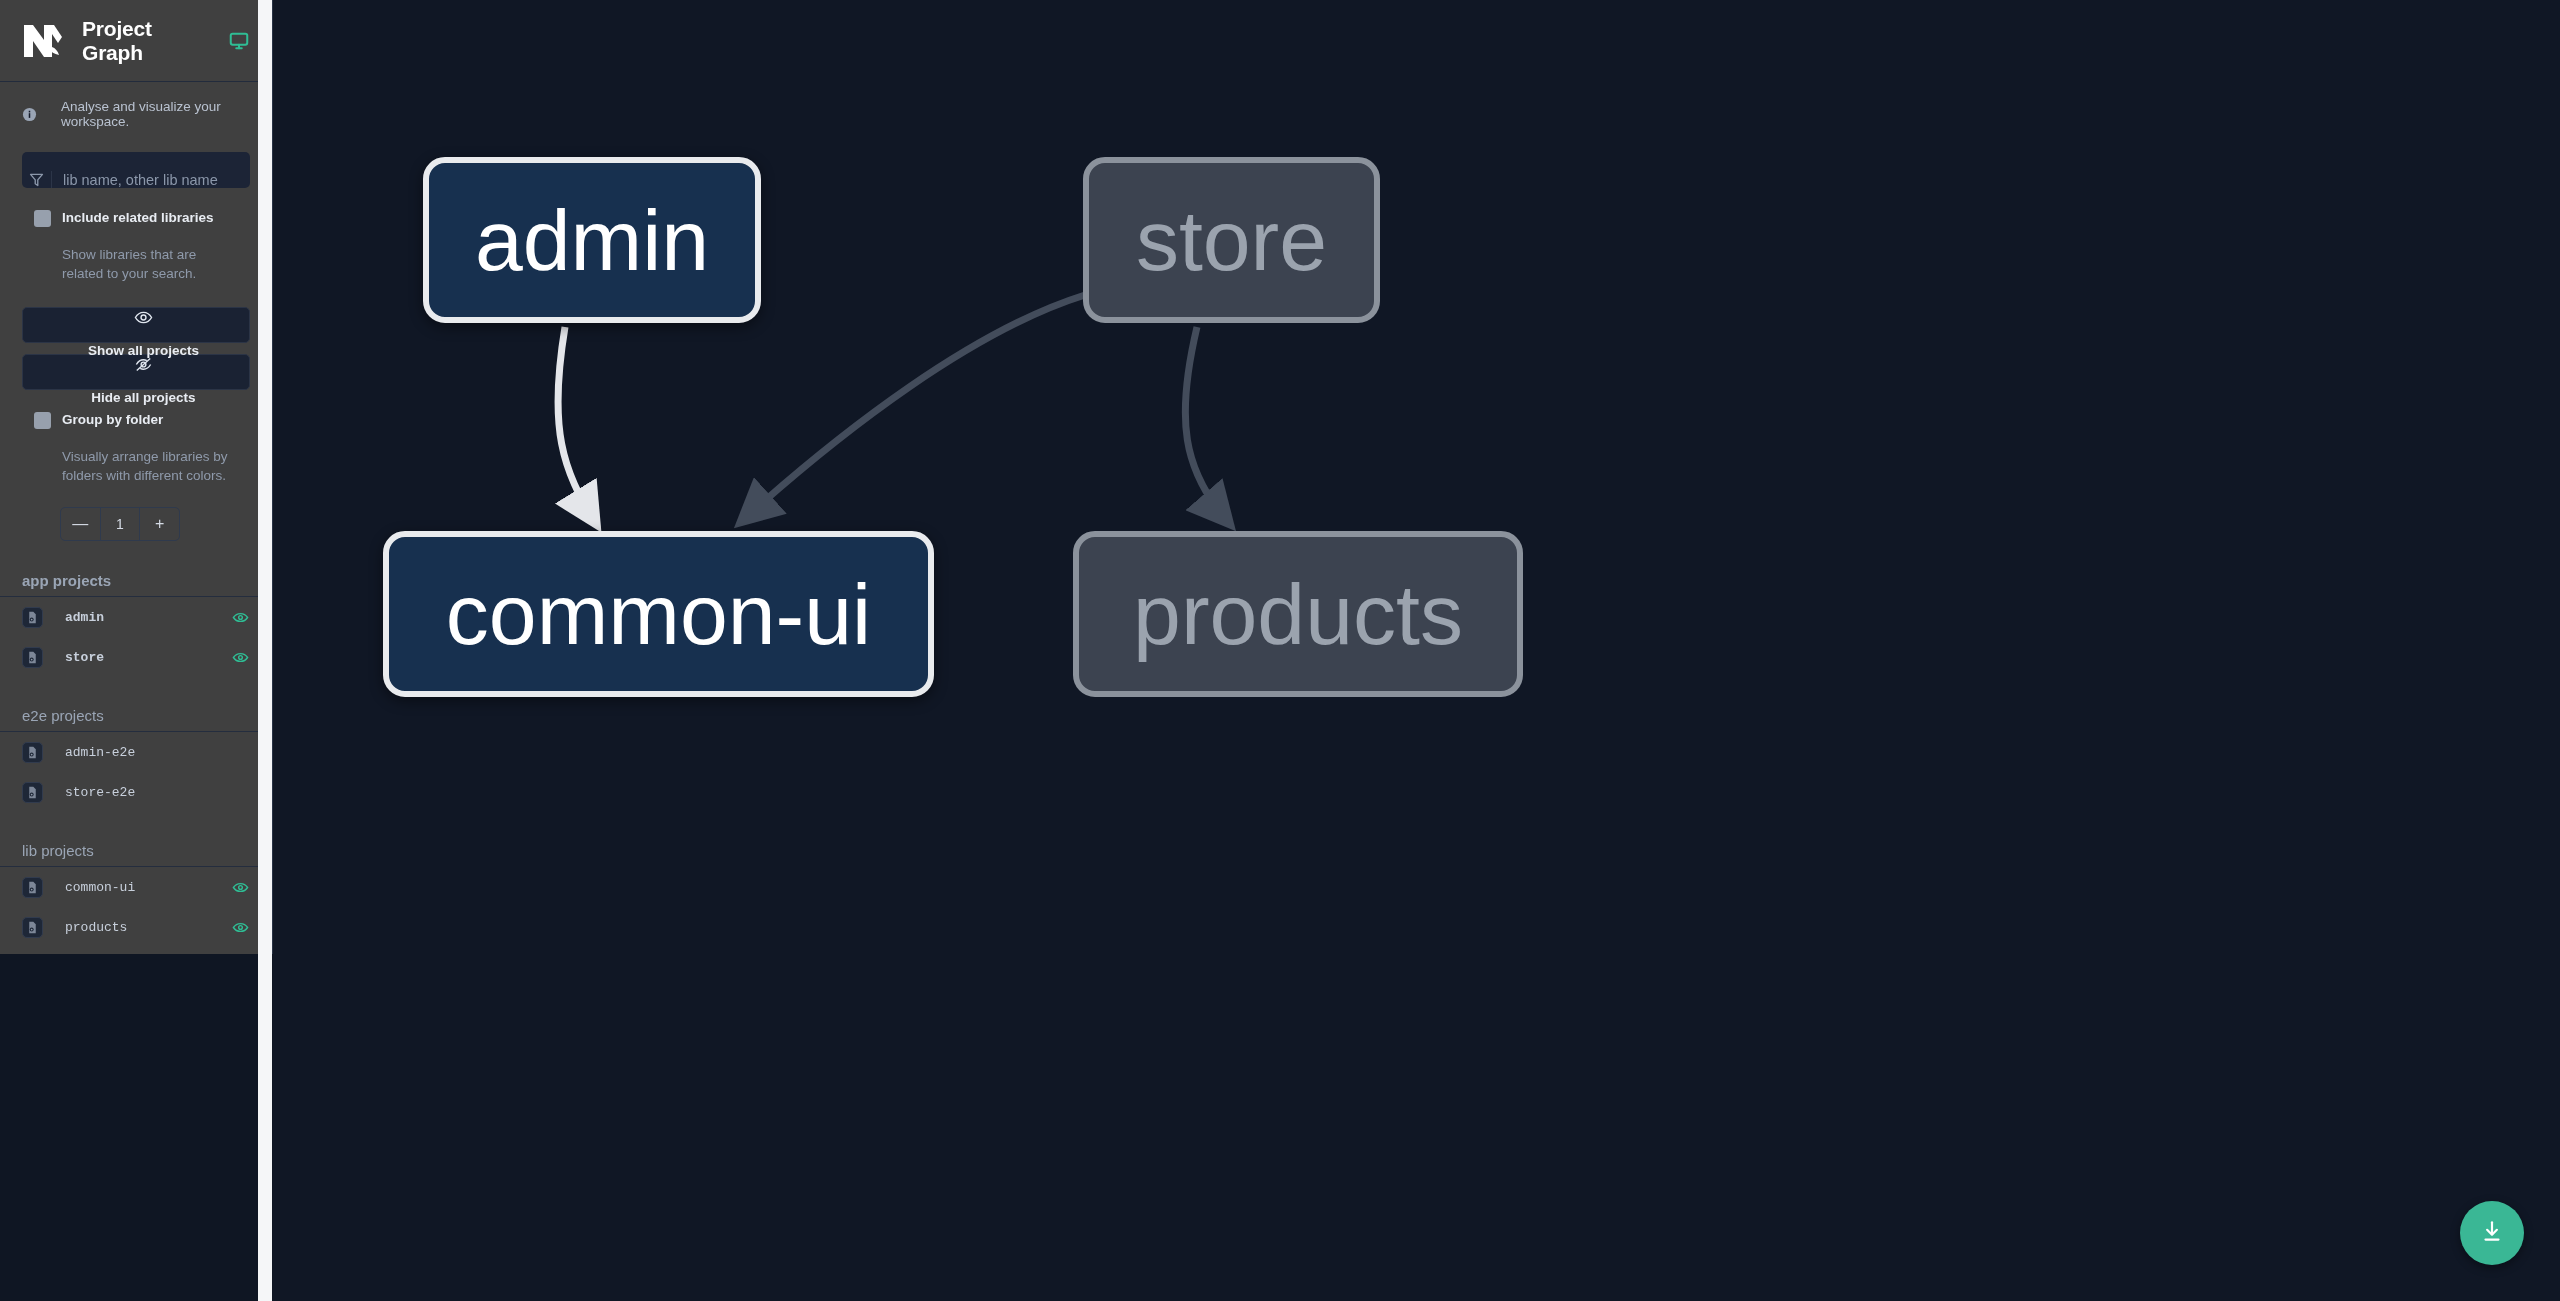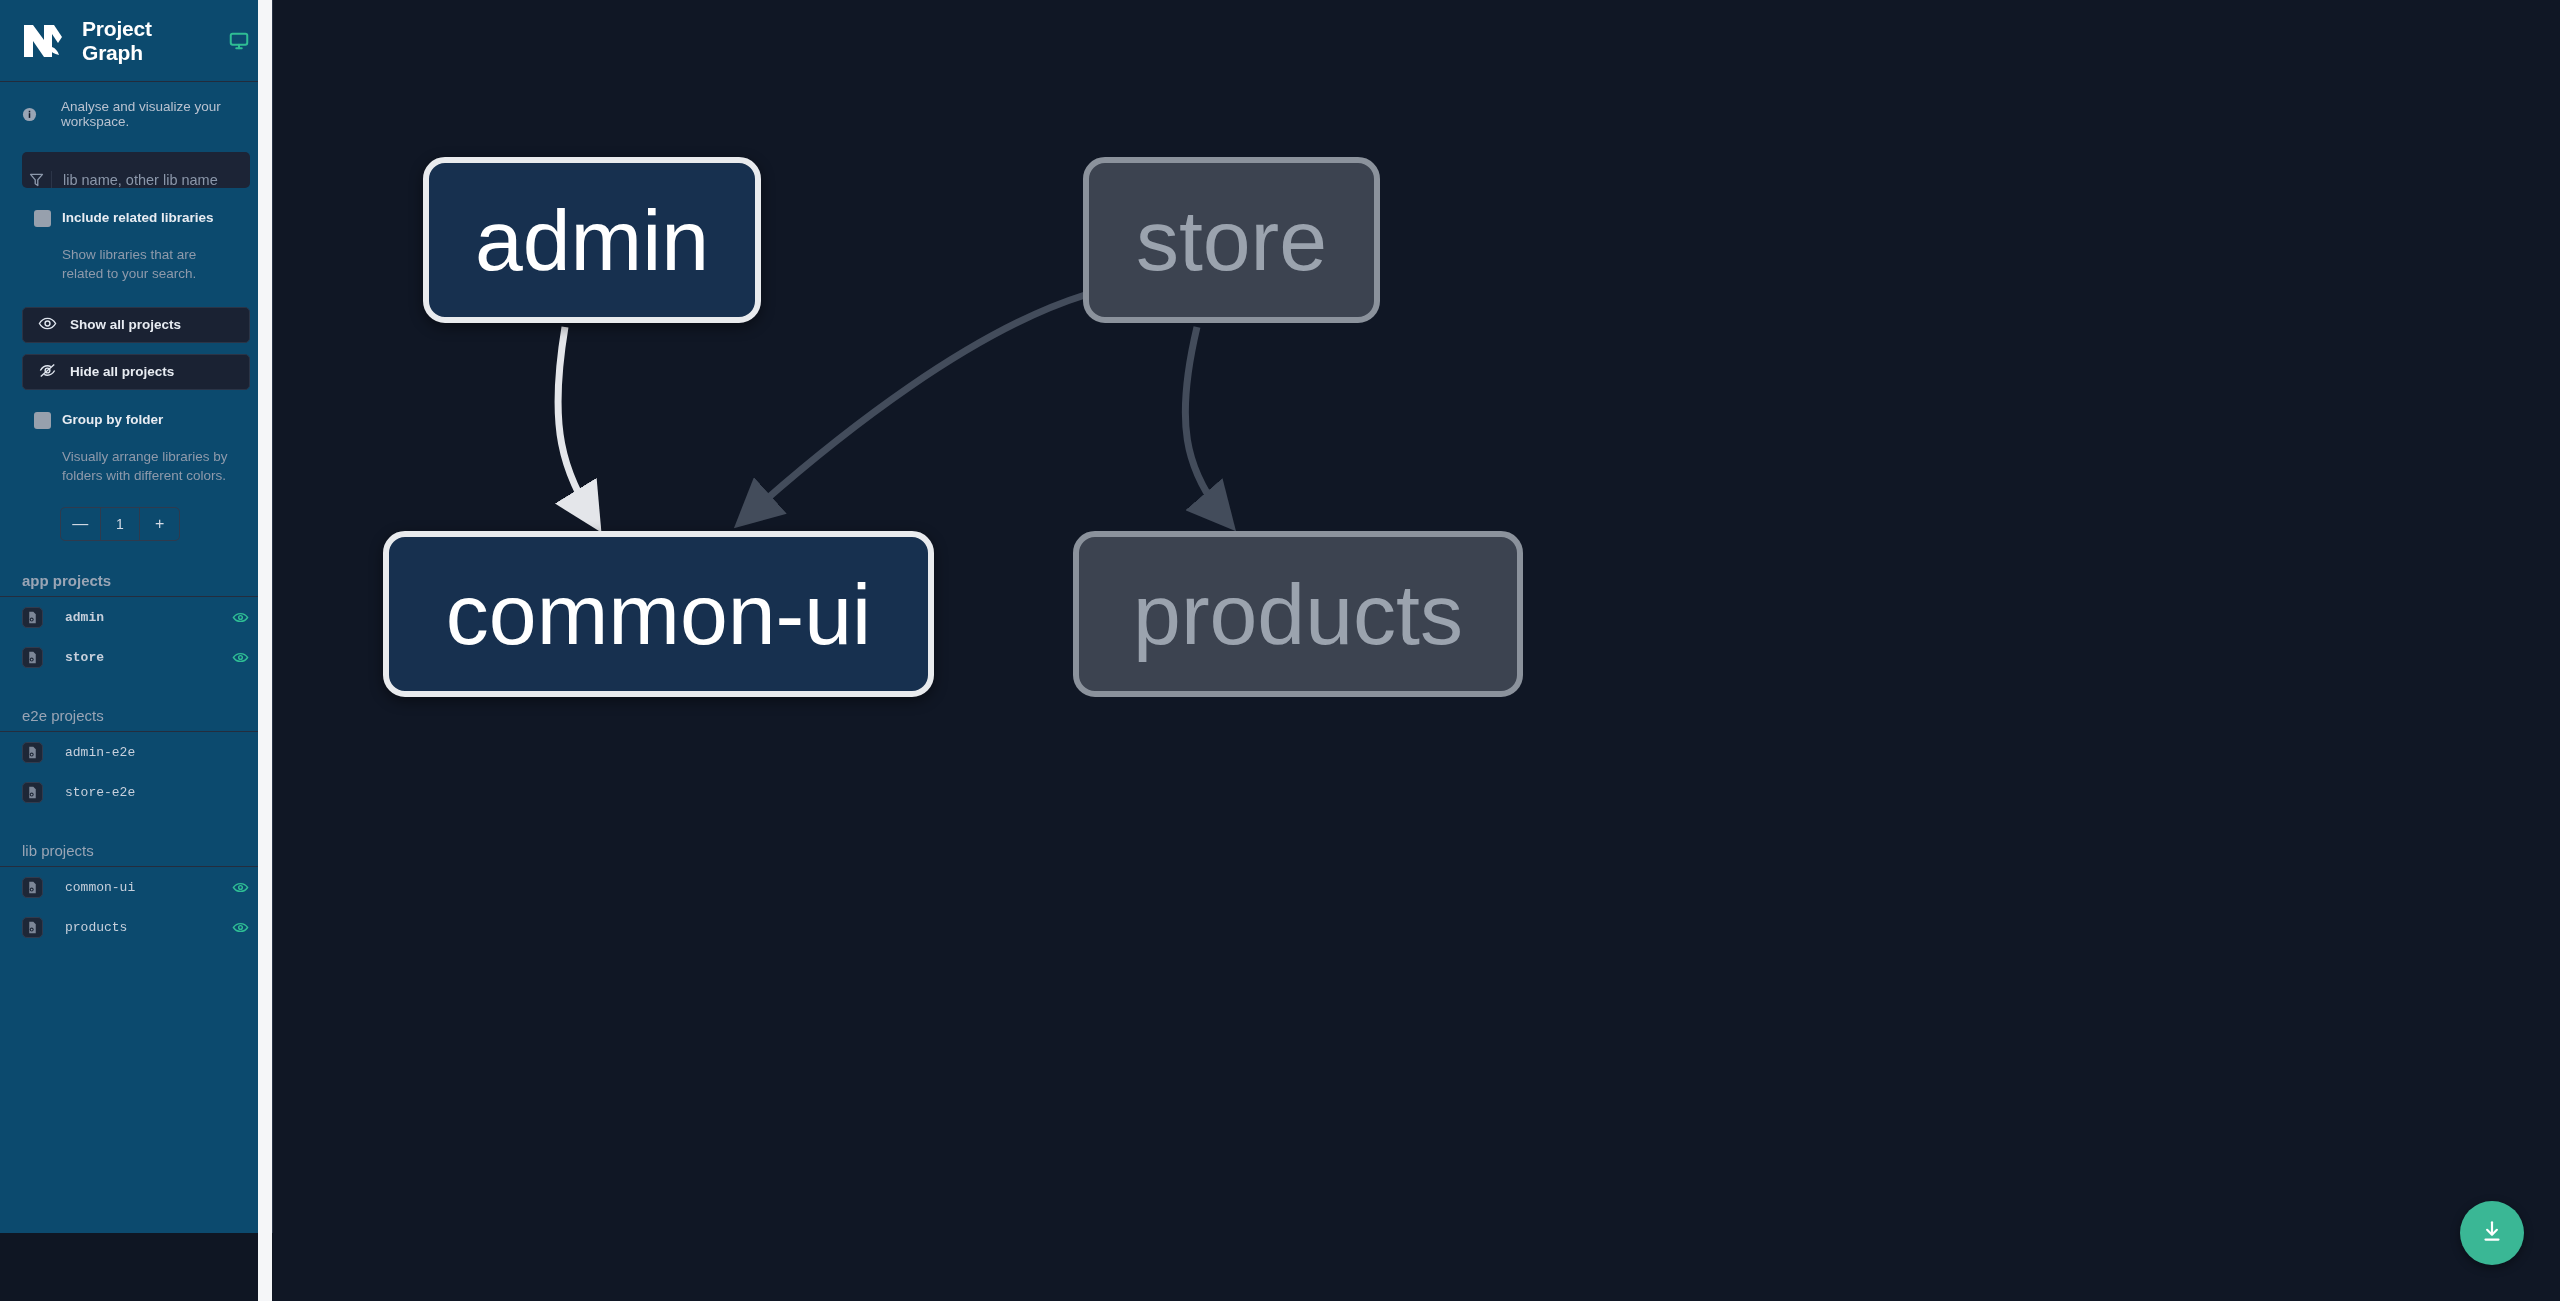--- a/index.html
+++ b/index.html
@@ -6,22 +6,22 @@
   html, body {
     width: 2560px; height: 1301px;
     background: #0f1623;
     font-family: "Liberation Sans", sans-serif;
     overflow: hidden;
   }
   .app { position: relative; width: 2560px; height: 1301px; display: flex; }
 
   
   .sidebar {
-    width: 273px; height: 1233px;
-    background: #0c4a6e;
+    width: 273px; height: 954px;
+    background: #404040;
     border-right: 1px solid #2a3446;
     position: relative;
     flex: 0 0 273px;
   }
   .sb-header {
     height: 82px;
     display: flex; align-items: center;
     padding: 0 22px;
     border-bottom: 1px solid #222b3c;
   }
@@ -77,20 +77,21 @@
     margin: 0 22px; height: 36px;
     background: #1b2troubleshoot;
     background: #1a2233;
     border: 1px solid #2b3span;
     border: 1px solid #2b3446;
     border-radius: 5px;
     display: flex; align-items: center; gap: 13px;
     padding-left: 15px;
     color: #e8ecf2; font-size: 13.5px; font-weight: 700;
     cursor: pointer;
+    flex-direction: column;
   }
   .wide-btn + .wide-btn { margin-top: 11px; }
   .btn-first { margin-top: 23px; }
   .wide-btn svg { flex: 0 0 19px; }
 
   .stepper {
     margin: 22px 22px 0 auto; width: 120px;
     display: flex; height: 34px;
     border: 1px solid #2f3purple;
     border: 1px solid #2f3a4d;

